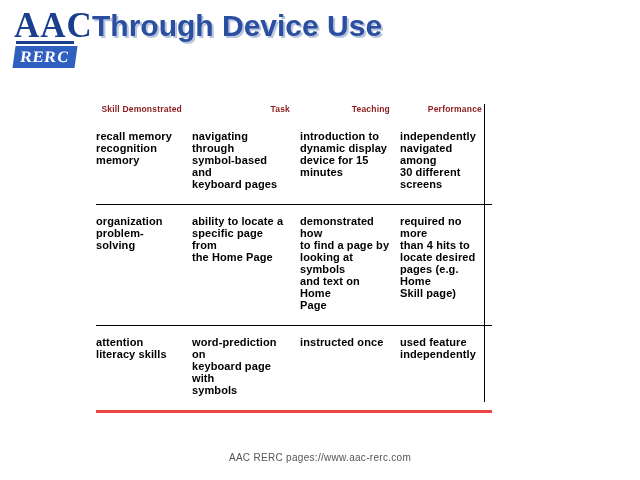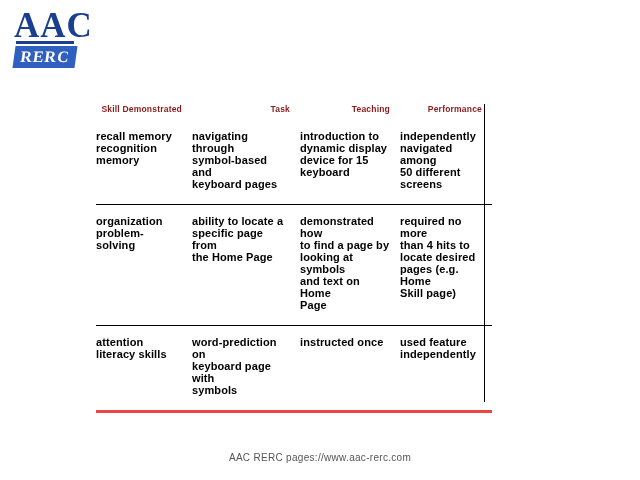--- a/index.html
+++ b/index.html
@@ -138,20 +138,21 @@
 </head>
 <body>
 
 <div id="logo">
   <div class="logo-top">AAC</div>
   <div class="logo-bar"></div>
   <div class="logo-bottom">RERC</div>
 </div>
 
 <div id="title">
+  <div class="line">Through Device Use</div>
 </div>
 
 <div id="table-wrap">
   <table class="matrix">
     <colgroup>
       <col class="c1">
         <col class="c2">
         <col class="c3">
         <col class="c4">
     </colgroup>
@@ -172,26 +173,26 @@
           </td>
         <td>
             <span class="cell-line">navigating through</span>
             <span class="cell-line">symbol-based and</span>
             <span class="cell-line">keyboard pages</span>
           </td>
         <td>
             <span class="cell-line">introduction to</span>
             <span class="cell-line">dynamic display</span>
             <span class="cell-line">device for 15</span>
-            <span class="cell-line">keyboard</span>
+            <span class="cell-line">minutes</span>
           </td>
         <td>
             <span class="cell-line">independently</span>
             <span class="cell-line">navigated among</span>
-            <span class="cell-line">50 different</span>
+            <span class="cell-line">30 different</span>
             <span class="cell-line">screens</span>
           </td>
       </tr>
       <tr>
         <td>
             <span class="cell-line">organization</span>
             <span class="cell-line">problem-solving</span>
           </td>
         <td>
             <span class="cell-line">ability to locate a</span>

